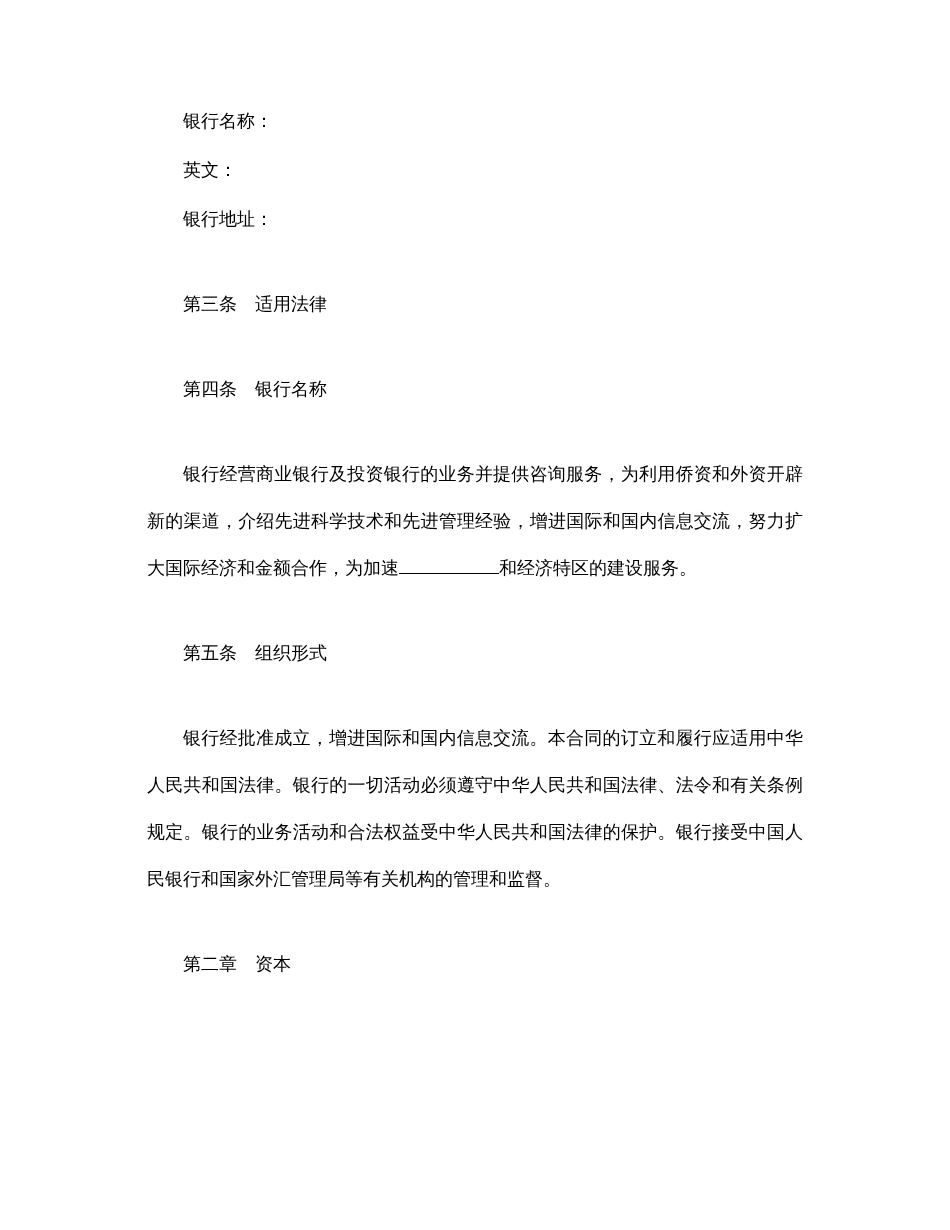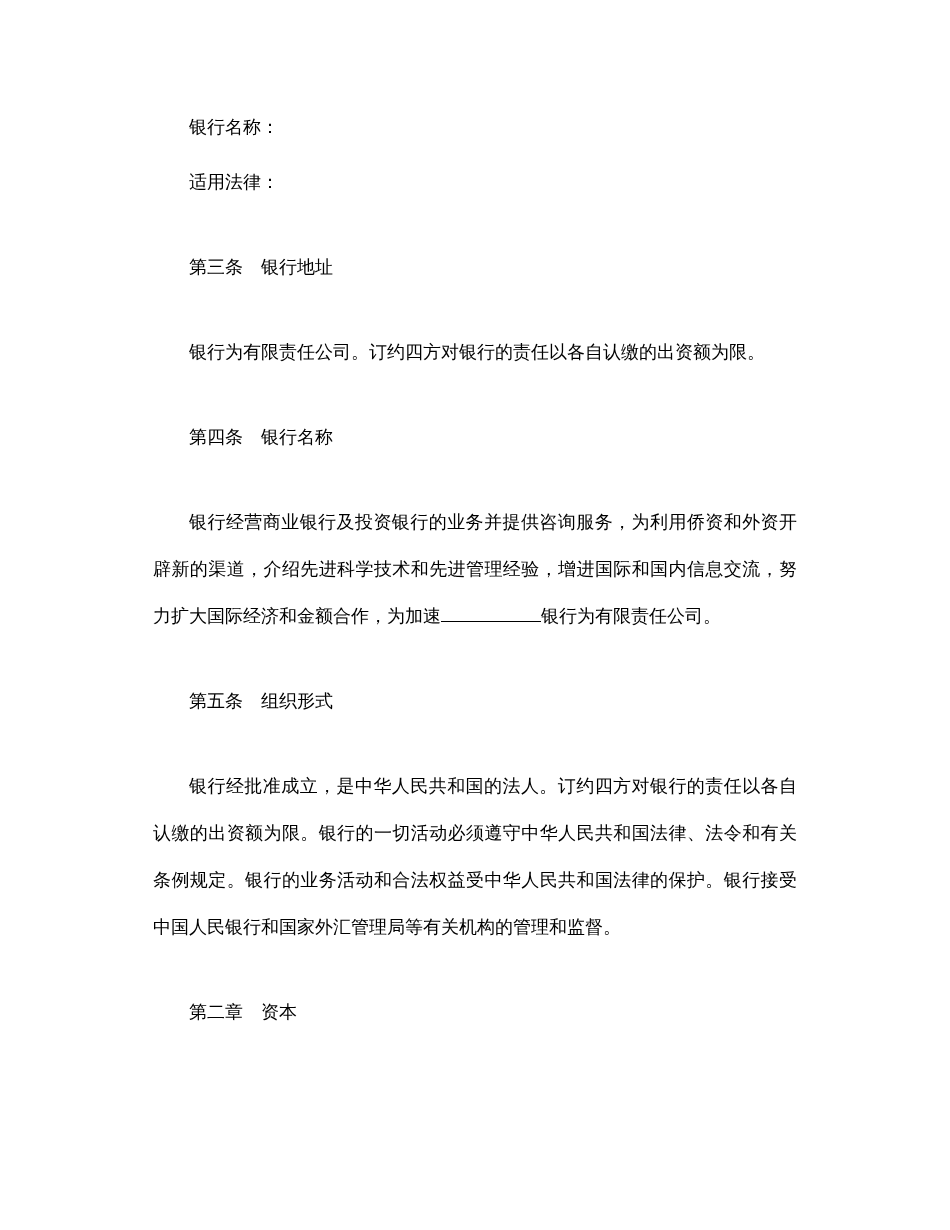--- a/index.html
+++ b/index.html
@@ -13,21 +13,21 @@
     height: 1230px;
     background: #ffffff;
     box-sizing: border-box;
     padding: 96px 145px 0 145px;
     font-family: "Liberation Serif", "DejaVu Serif", serif;
     font-size: 18px;
     color: #000000;
     overflow: hidden;
   }
   .line, .para, .heading {
-    margin: 8px;
+    margin: 2px;
     line-height: 47px;
     text-indent: 2em;
   }
   .para {
     text-align: justify;
   }
   .block {
     margin-bottom: 38px;
   }
   .blank {
@@ -39,30 +39,30 @@
   .blank-wide { width: 190px; }
   .blank-narrow { width: 100px; }
 </style>
 </head>
 <body>
 
 <div class="page">
 
   <div class="block">
     <p class="line">银行名称：</p>
-    <p class="line">适用法律：</p>
+    <p class="line">英文：</p>
+    <p class="line">银行地址：</p>
   </div>
 
-  <p class="heading block">第三条　银行地址</p>
+  <p class="heading block">第三条　适用法律</p>
 
-  <p class="para block">银行为有限责任公司。订约四方对银行的责任以各自认缴的出资额为限。</p>
 
   <p class="heading block">第四条　银行名称</p>
 
-  <p class="para block"><span>银行经营商业银行及投资银行的业务并提供咨询服务，为利用侨资和外资开辟新的渠道，介绍先进科学技术和先进管理经验，增进国际和国内信息交流，努力扩大国际经济和金额合作，为加速</span><span class="blank blank-narrow"></span><span>银行为有限责任公司。</span></p>
+  <p class="para block"><span>银行经营商业银行及投资银行的业务并提供咨询服务，为利用侨资和外资开辟新的渠道，介绍先进科学技术和先进管理经验，增进国际和国内信息交流，努力扩大国际经济和金额合作，为加速</span><span class="blank blank-narrow"></span><span>和经济特区的建设服务。</span></p>
 
   <p class="heading block">第五条　组织形式</p>
 
-  <p class="para block">银行经批准成立，是中华人民共和国的法人。订约四方对银行的责任以各自认缴的出资额为限。银行的一切活动必须遵守中华人民共和国法律、法令和有关条例规定。银行的业务活动和合法权益受中华人民共和国法律的保护。银行接受中国人民银行和国家外汇管理局等有关机构的管理和监督。</p>
+  <p class="para block">银行经批准成立，增进国际和国内信息交流。本合同的订立和履行应适用中华人民共和国法律。银行的一切活动必须遵守中华人民共和国法律、法令和有关条例规定。银行的业务活动和合法权益受中华人民共和国法律的保护。银行接受中国人民银行和国家外汇管理局等有关机构的管理和监督。</p>
 
   <p class="heading block">第二章　资本</p>
 
 </div>
 
 </body></html>

